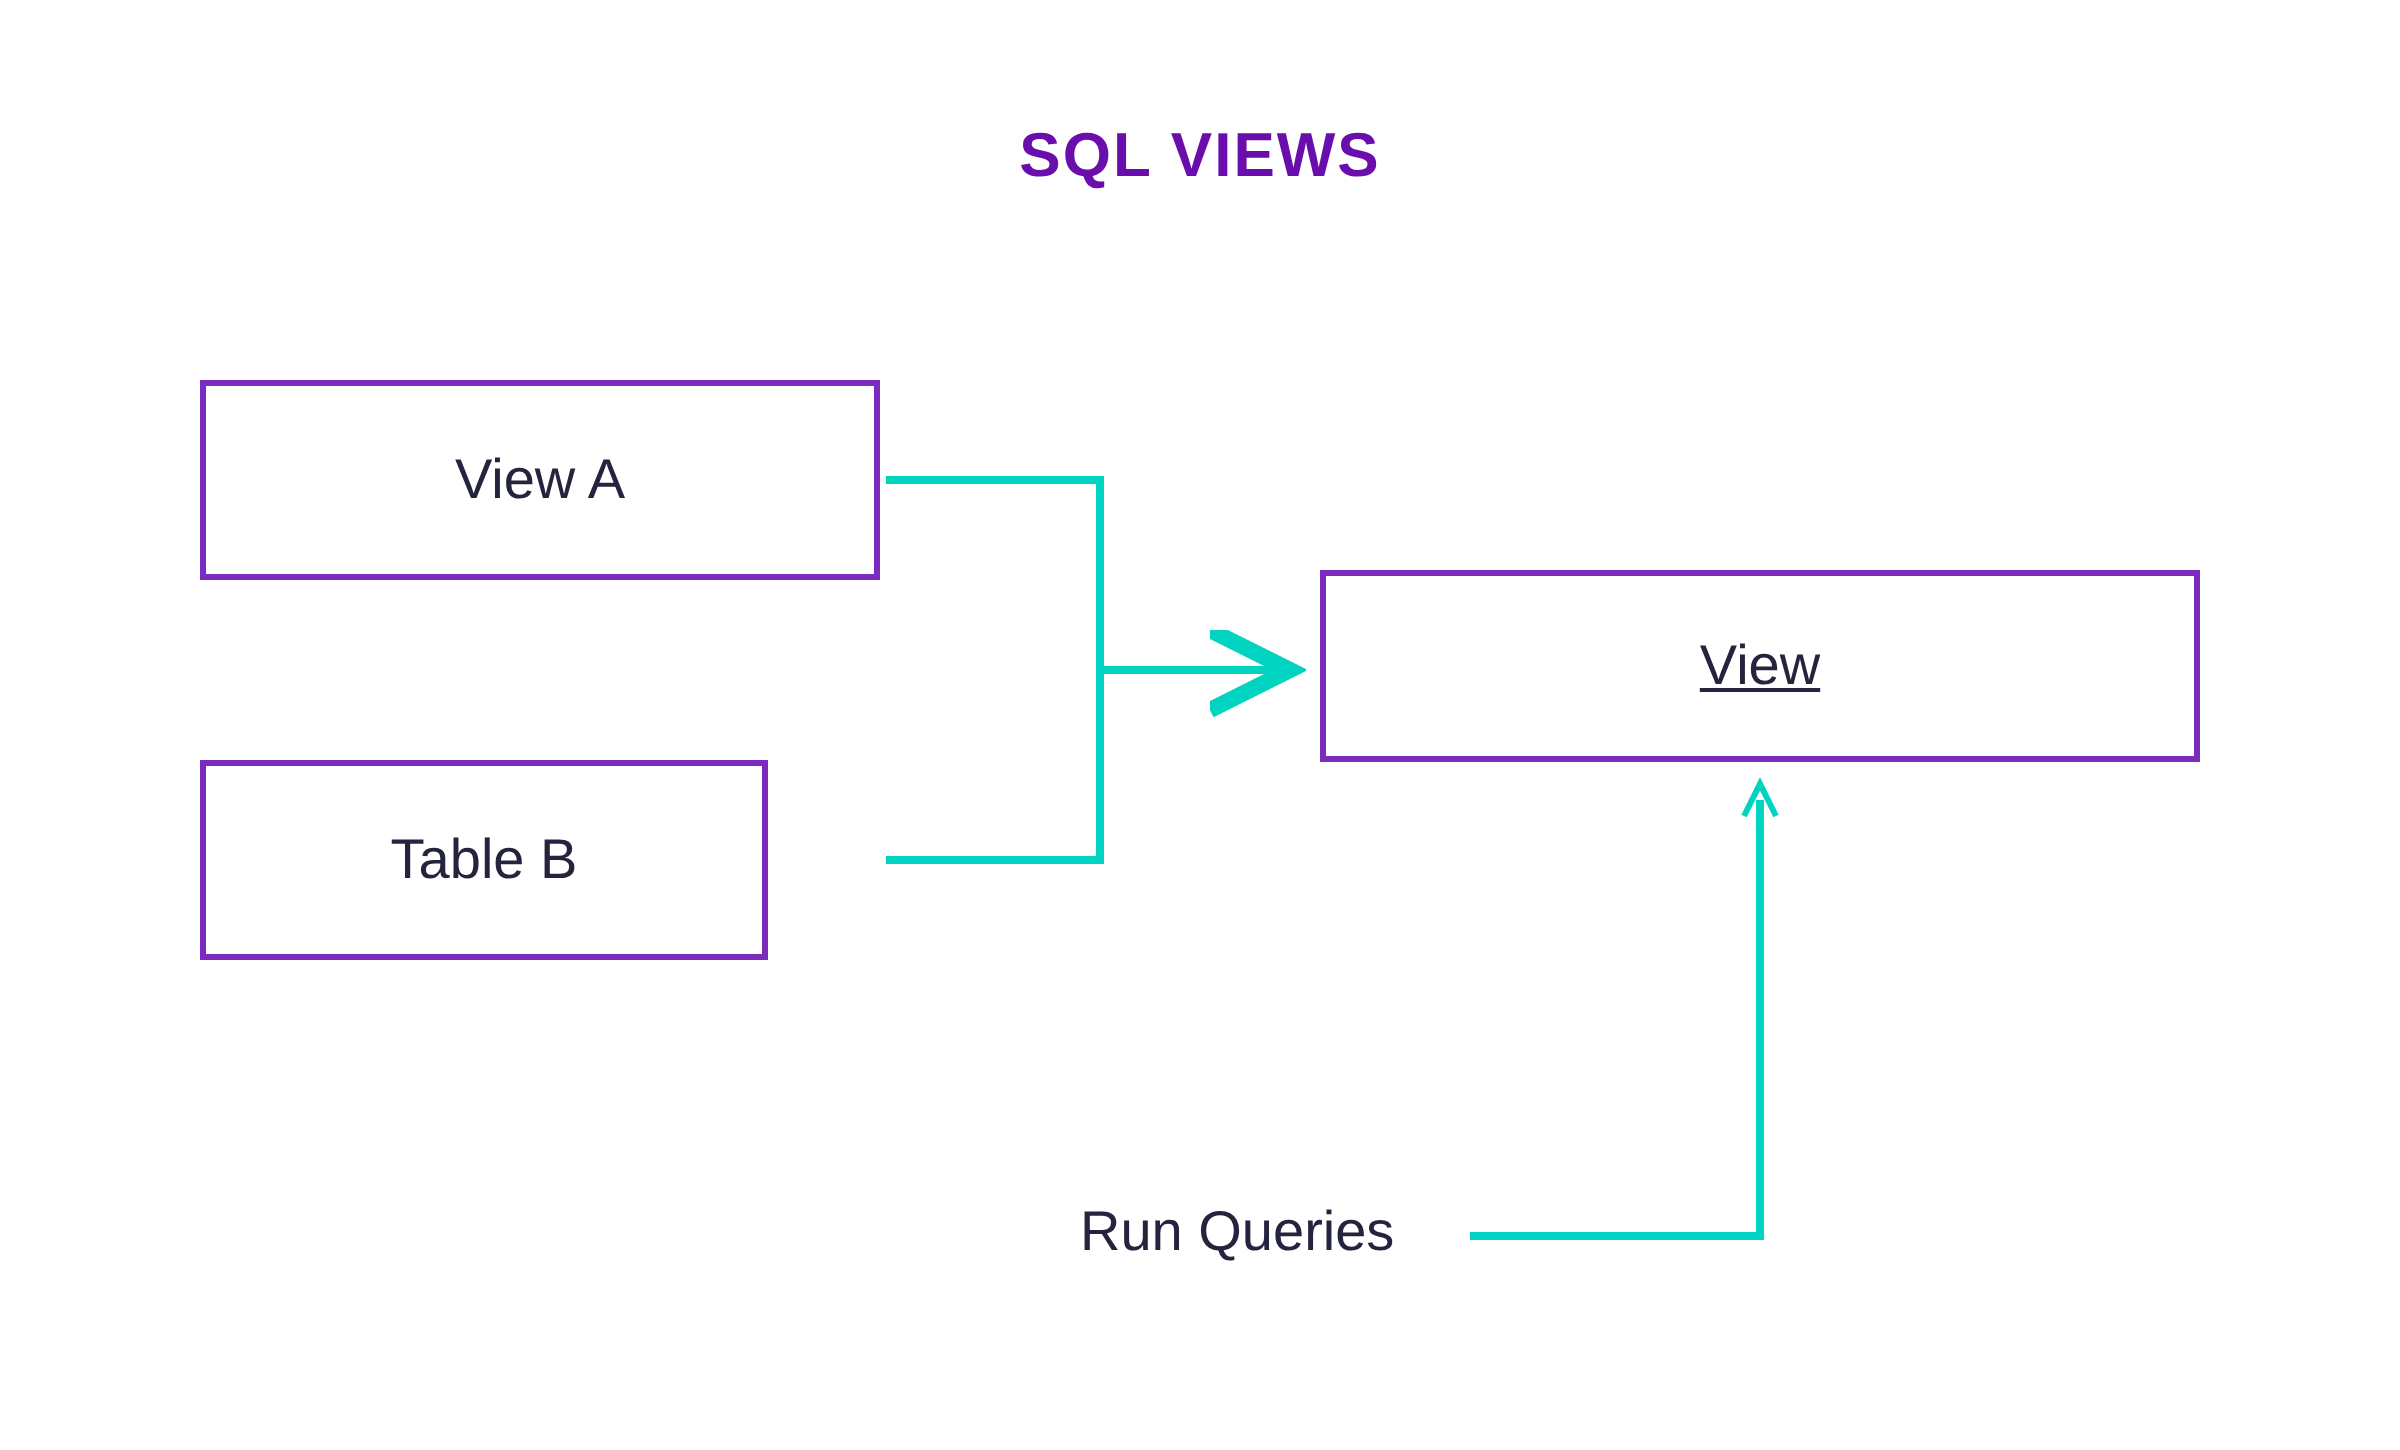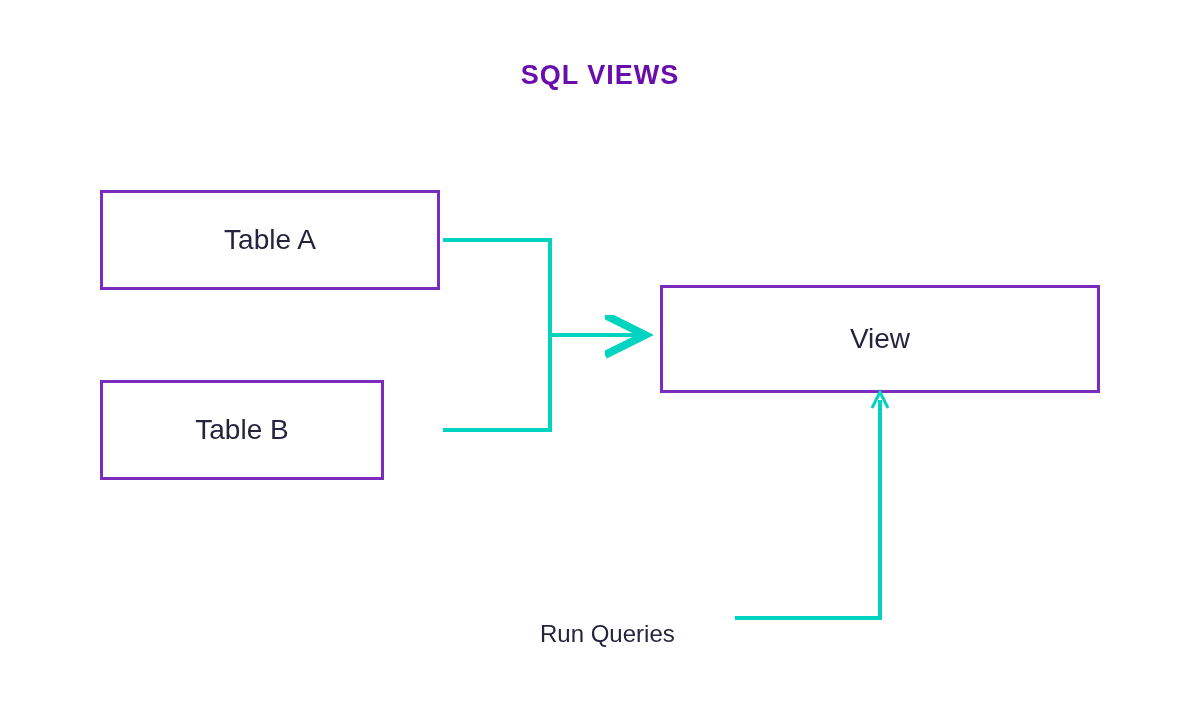--- a/index.html
+++ b/index.html
@@ -12,21 +12,21 @@
       height: 725px;
       background: #ffffff;
       font-family: -apple-system, BlinkMacSystemFont, "Segoe UI", Helvetica, Arial, sans-serif;
       position: relative;
     }
     .title {
       position: absolute;
       top: 60px;
       left: 50%;
       transform: translateX(-50%);
-      font-size: 27px;
+      font-size: 31px;
       font-weight: 800;
       color: #6A0DAD;
       letter-spacing: 1px;
     }
     .box {
       position: absolute;
       border: 3px solid #7B2CBF;
       display: flex;
       align-items: center;
       justify-content: center;
@@ -43,47 +43,47 @@
     .table-b {
       left: 100px;
       top: 380px;
       width: 284px;
       height: 100px;
     }
     .view-box {
       left: 660px;
       top: 285px;
       width: 440px;
-      height: 108px;
+      height: 96px;
+      text-decoration: underline;
     }
     .run-queries-label {
       position: absolute;
       left: 540px;
       top: 600px;
-      font-size: 24px;
+      font-size: 28px;
       font-weight: 500;
       color: #24243e;
-      margin-top: 20px;
     }
     svg.connectors {
       position: absolute;
       top: 0;
       left: 0;
       width: 1200px;
       height: 725px;
       pointer-events: none;
     }
   </style>
 </head>
 <body>
 
 <div class="title">SQL VIEWS</div>
 
 <div class="box table-a">
-  <span>Table A</span>
+  <span>View A</span>
 </div>
 
 <div class="box table-b">
   <span>Table B</span>
 </div>
 
 <div class="box view-box">
   <span>View</span>
 </div>
 

